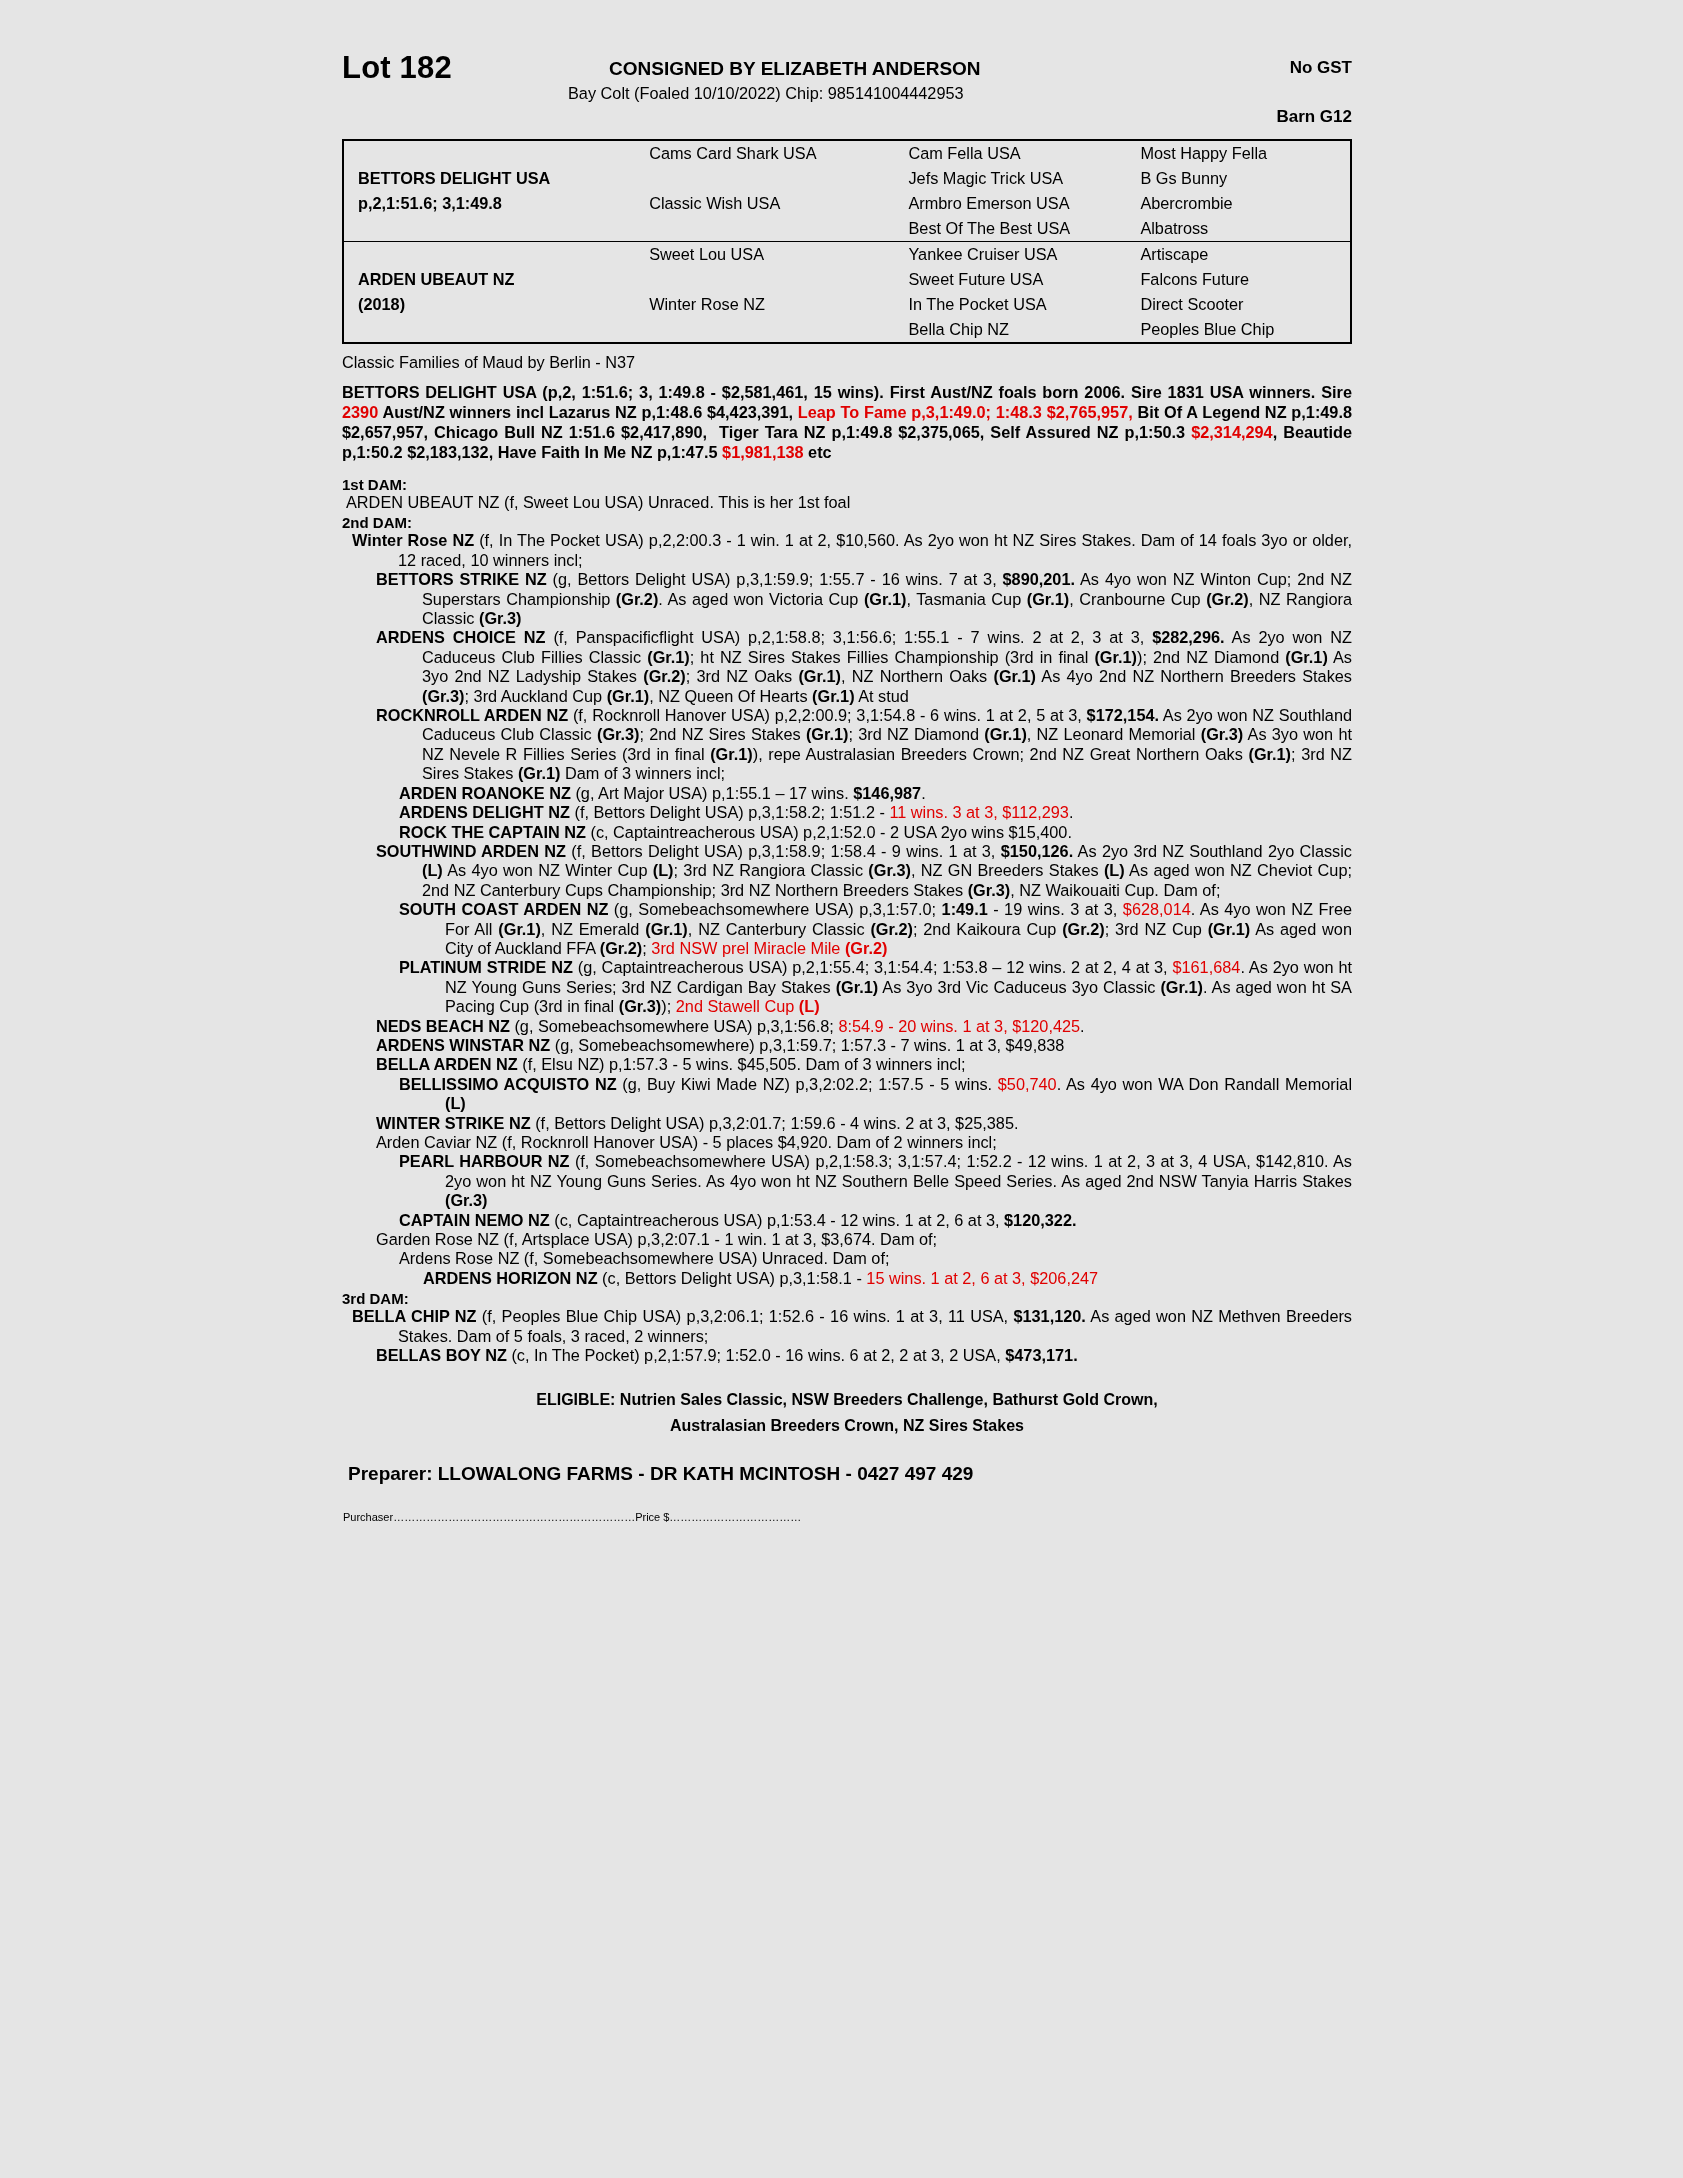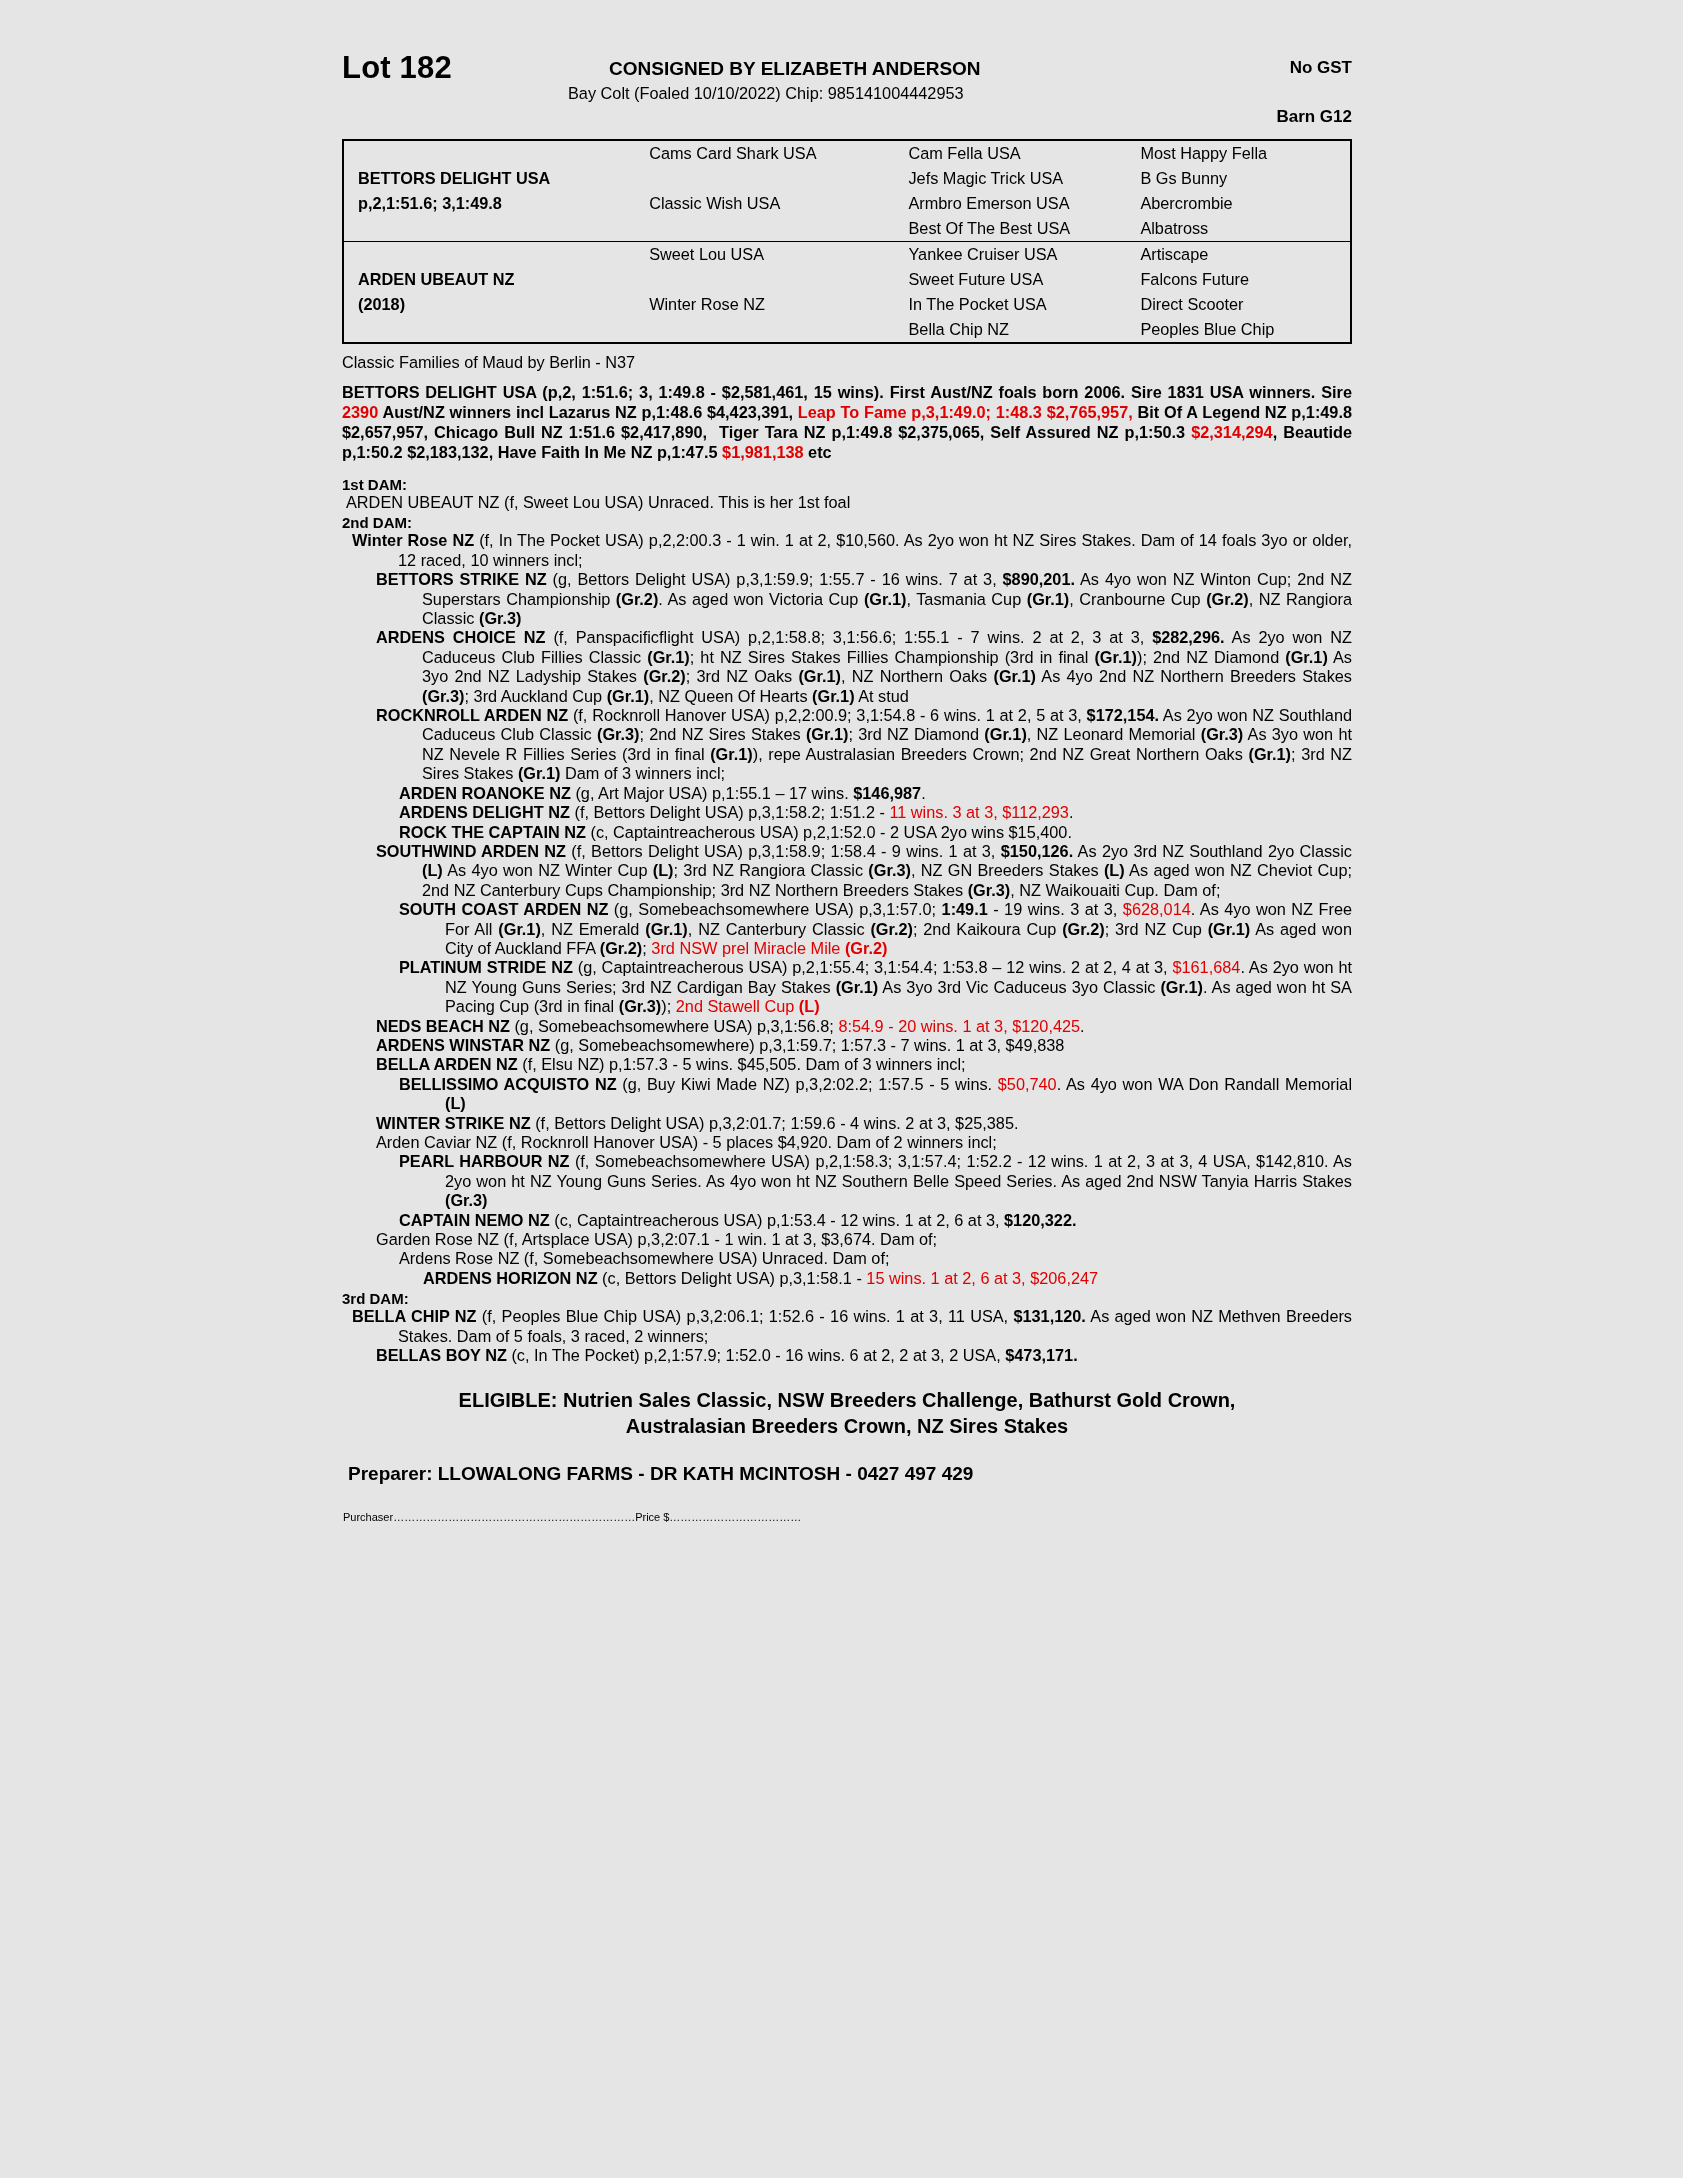--- a/index.html
+++ b/index.html
@@ -114,21 +114,21 @@
   .i2 { margin-left: 34px; padding-left: 46px; }
   .i2 > .lead { margin-left: -46px; }
   .i3 { margin-left: 57px; padding-left: 46px; }
   .i3 > .lead { margin-left: -46px; }
   .i4 { margin-left: 81px; padding-left: 46px; }
   .i4 > .lead { margin-left: -46px; }
   b { font-weight: bold; }
   
   .eligible {
     text-align: center;
-    font-size: 20px;
+    font-size: 16px;
     font-weight: bold;
     line-height: 26px;
     margin-top: 22px;
     margin-left: 10px;
     margin-right: 10px;
   }
   .preparer {
     font-size: 19px;
     font-weight: bold;
     margin-top: 24px;

